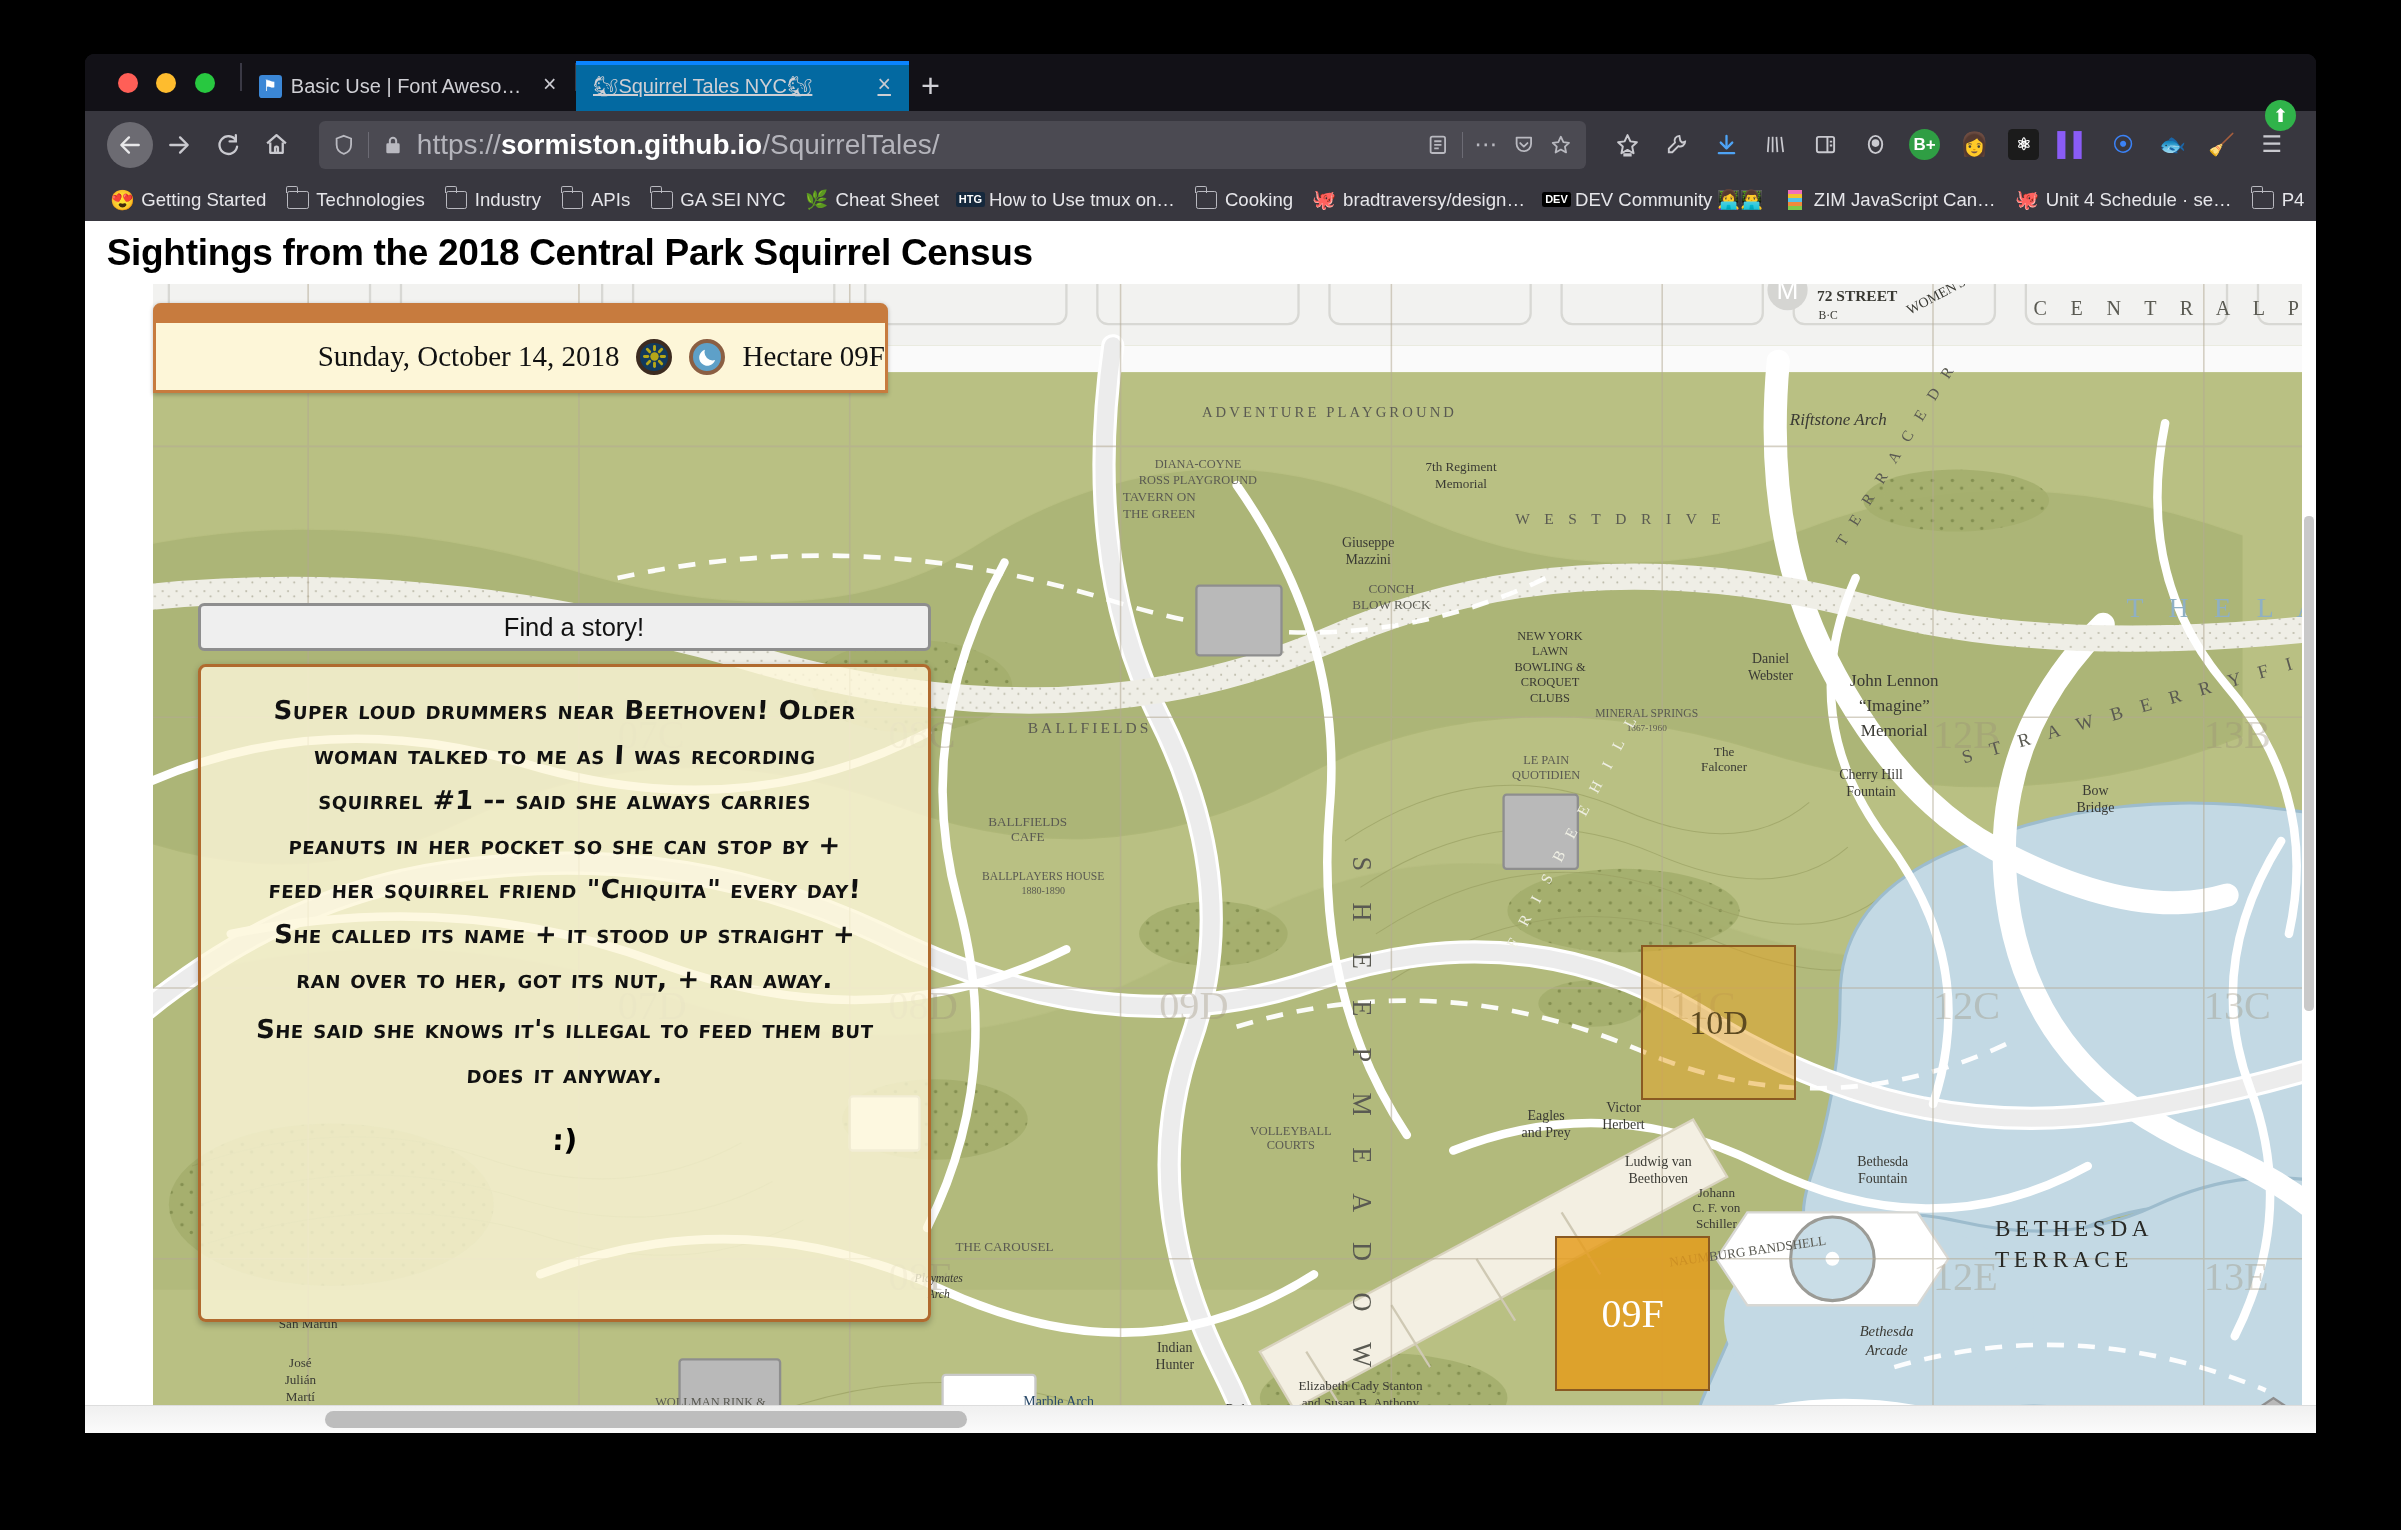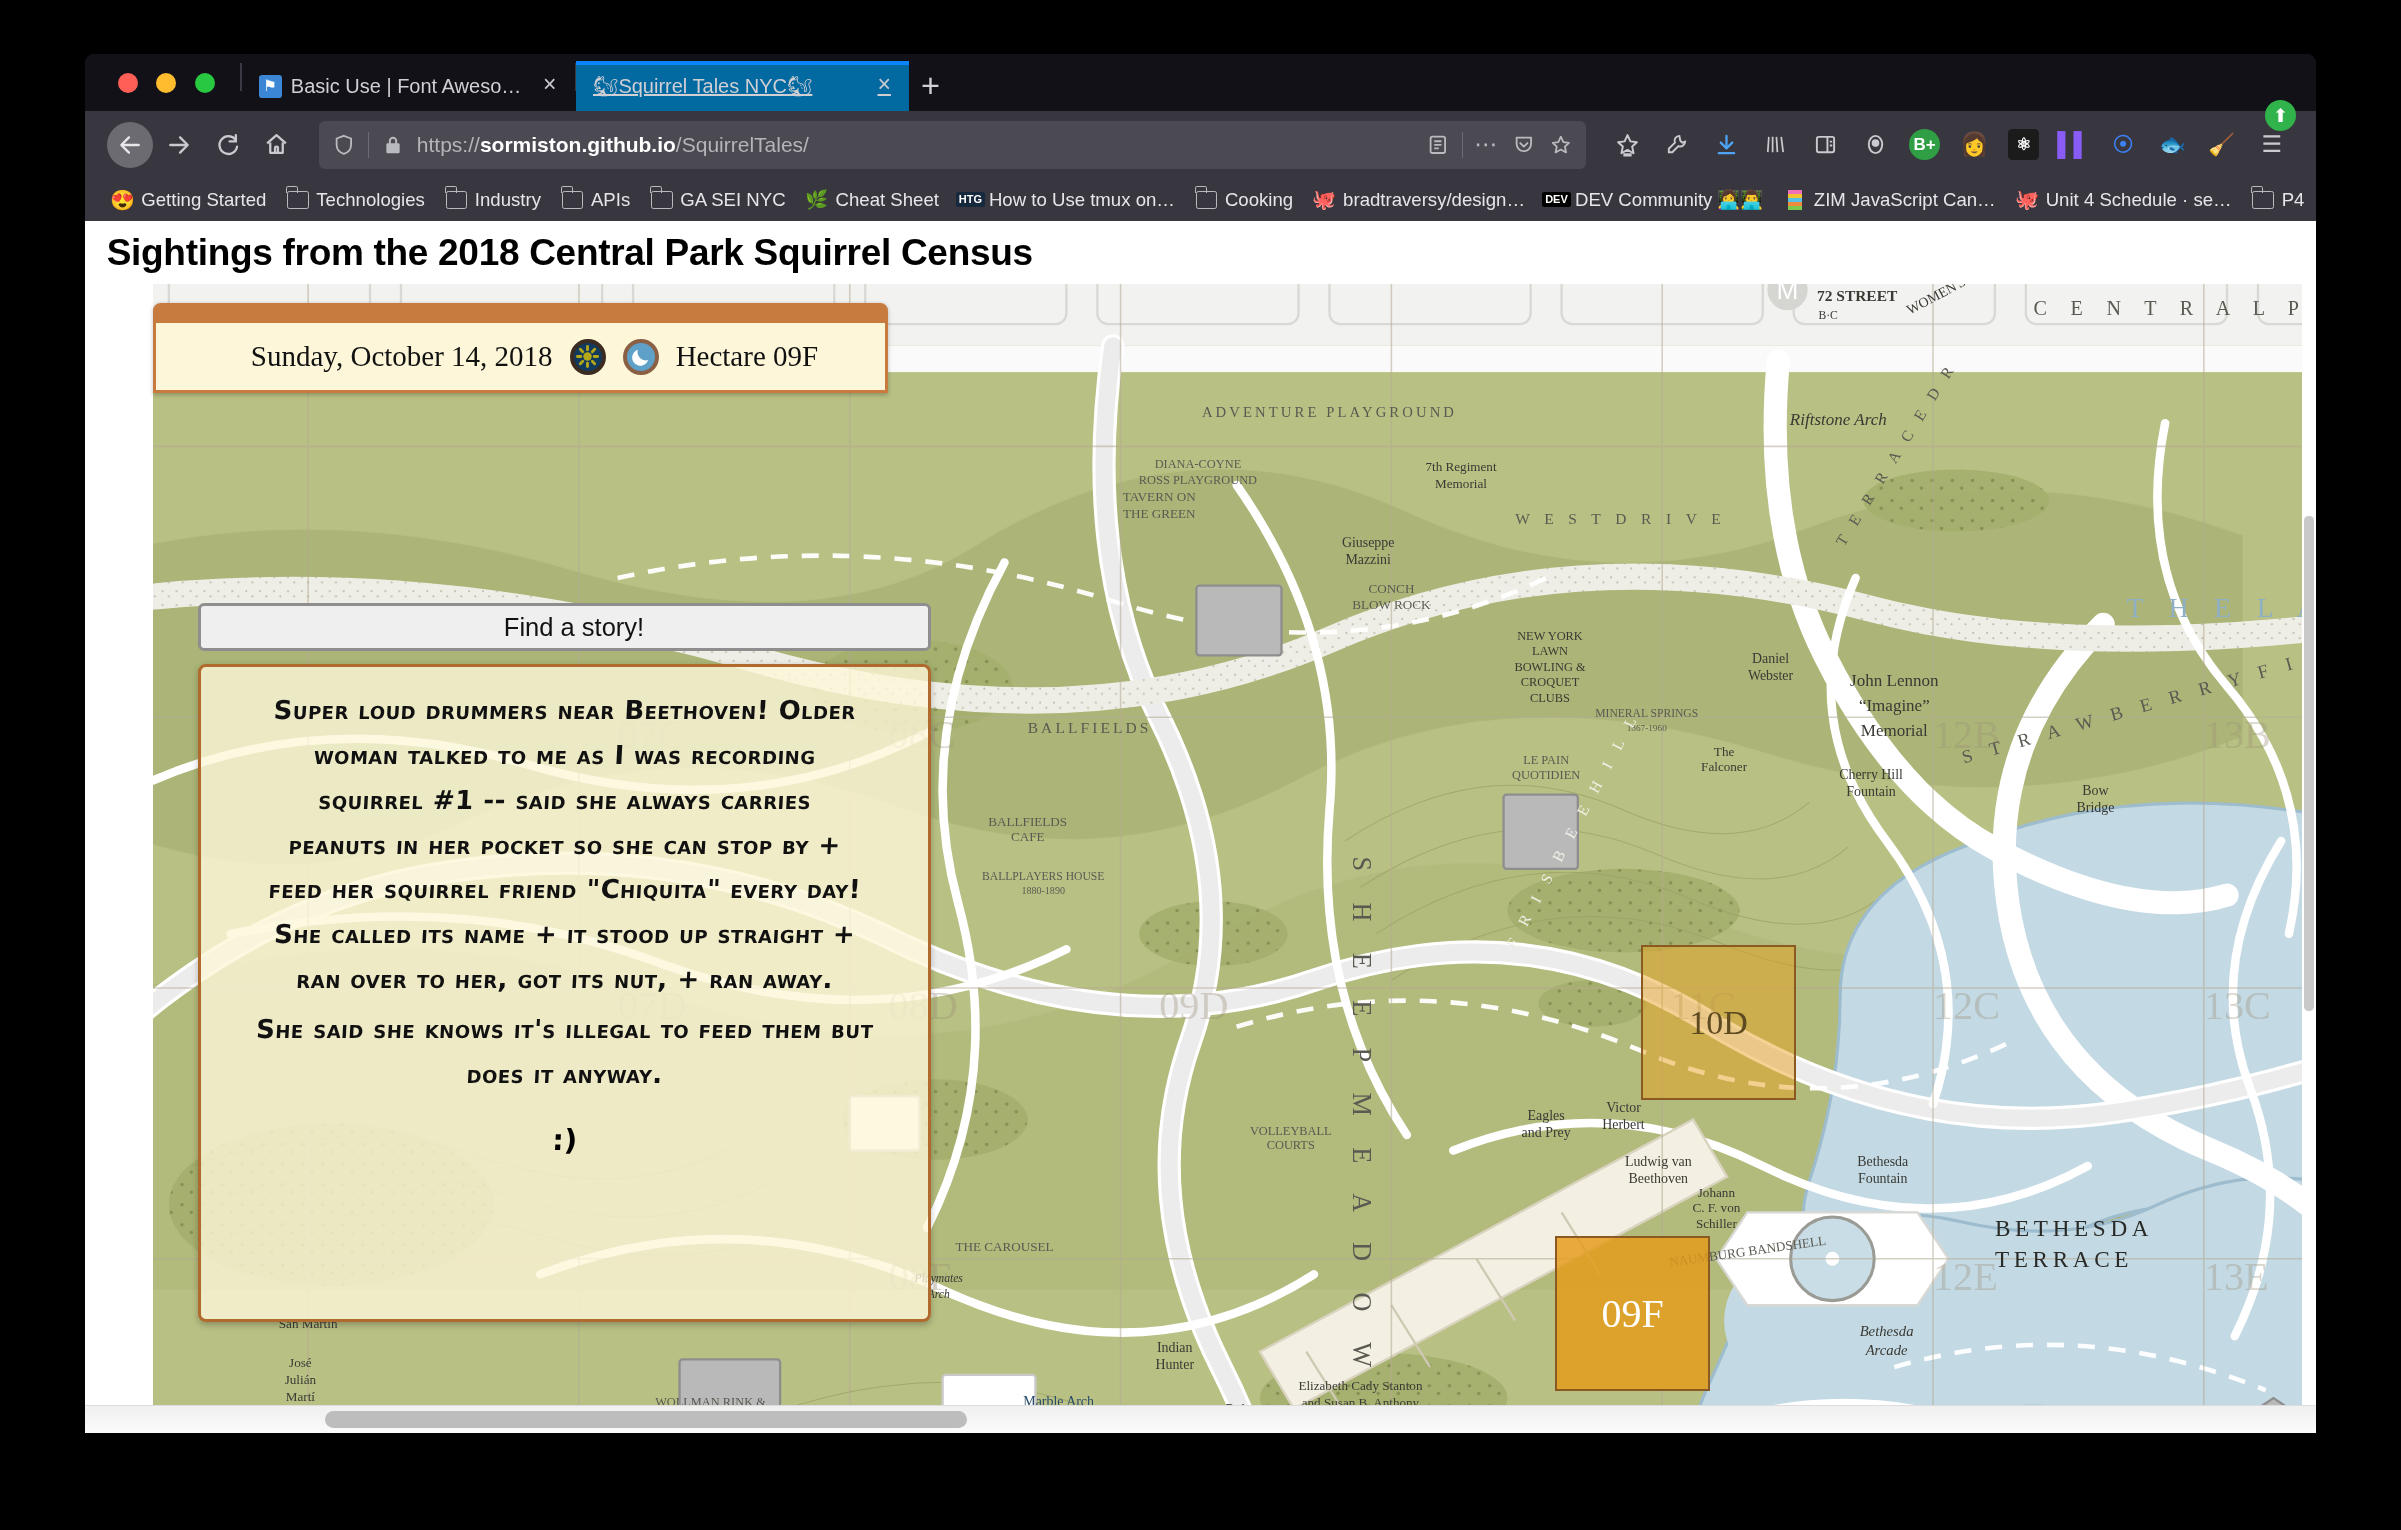--- a/index.html
+++ b/index.html
@@ -71,21 +71,21 @@
   .navbtn.active-circle{background:#6c6b72;color:#e8e8ea;}
   .navbtn svg{display:block;}
 
   #urlbar{
     flex:1;height:48px;margin:0 15.5px;background:#4b4a52;border-radius:6.2px;
     display:flex;align-items:center;padding:0 12.4px;gap:10.8px;
   }
   #urlbar .u-icon{width:26px;height:26px;display:flex;align-items:center;justify-content:center;color:#b9b9c0;}
   .vsep{width:1.5px;height:26px;background:#6c6b74;}
   #urltext{
-    flex:1;font-size:21px;color:#b4b4bb;white-space:nowrap;overflow:hidden;
+    flex:1;font-size:28px;color:#b4b4bb;white-space:nowrap;overflow:hidden;
   }
   #urltext b{color:#fff;font-weight:700;}
   .dots3{letter-spacing:2.3px;font-size:23px;color:#c9c9cf;}
 
   #extbar{display:flex;align-items:center;gap:4.6px;}
   .extbtn{
     width:45px;height:45px;display:flex;align-items:center;justify-content:center;
     color:#c9c9cf;font-size:20px;
   }
   .extbtn .sq{width:31px;height:31px;border-radius:4.6px;display:flex;align-items:center;
@@ -139,21 +139,21 @@
     font-size:40px;color:#fff;}
 
   
   #infobox{
     position:absolute;left:68px;top:82px;width:735px;
     background:#fdf6d8;border:3.9px solid #c77b3e;border-top-width:20px;
     border-radius:7.7px 7.7px 0 0;
     box-shadow:0 1.5px 4.6px rgba(0,0,0,.25);z-index:8;
   }
   #inforow{
-    height:67px;display:flex;align-items:center;justify-content:center;gap:17px;
+    height:67px;display:flex;align-items:center;justify-content:flex-end;gap:17px;
     font-family:"Liberation Serif",serif;font-size:29px;color:#111;margin-left:28px;
   }
   .orb{width:36px;height:36px;border-radius:50%;display:flex;align-items:center;
     justify-content:center;flex:none;}
   .orb.sun{background:#123a5c;border:4.6px solid #3c2b20;}
   .orb.moon{background:#5ea0c8;border:4.6px solid #8b5f43;}
 
   #findbtn{
     position:absolute;left:113px;top:382px;width:733px;height:48px;
     background:#efefef;border:3.1px solid #8e8e8e;border-radius:6.2px;

